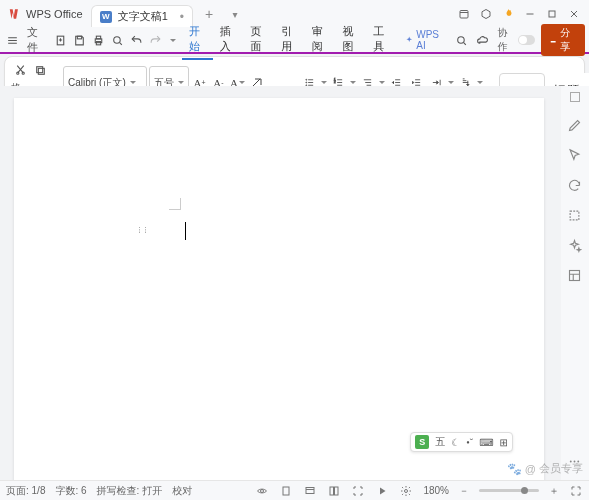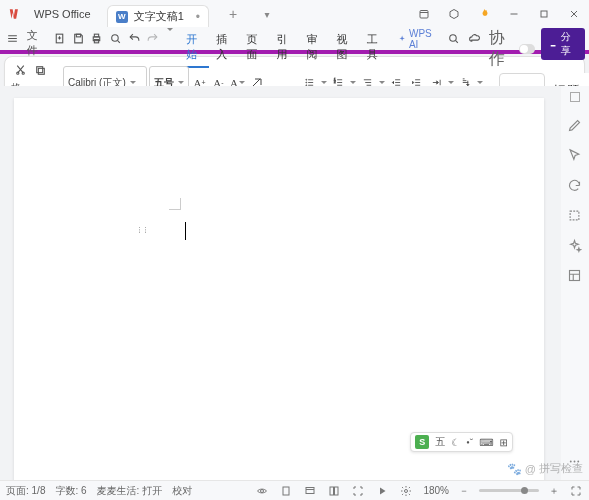--- a/index.html
+++ b/index.html
@@ -1,58 +1,58 @@
 <!DOCTYPE html>
 <html><head>
 <meta charset="utf-8">
 <style>
 * { margin:0; padding:0; box-sizing:border-box; font-family:"Microsoft YaHei","PingFang SC",Arial,sans-serif; }
 body { width:589px; height:500px; background:#f2f3f5; overflow:hidden; font-size:11px; color:#333; position:relative; }
 .spacer { flex:1; }
 
 
-.titlebar { height:28px; background:#f7f8fa; display:flex; align-items:center; padding:0 4px; gap:8px; }
+.titlebar { height:28px; background:#f7f8fa; display:flex; align-items:center; padding:0 4px; gap:0; }
 .app-logo { width:14px; height:14px; margin:0 4px 0 4px; }
 .app-name { font-size:11px; color:#444; margin-right:8px; }
 .tab { height:22px; background:#fff; border-radius:6px 6px 0 0; display:flex; align-items:center; padding:0 8px; gap:6px; border:1px solid #e0e0e0; border-bottom:none; margin-top:4px;}
 .tab .doc-icon { width:12px; height:12px; background:#4a7ec8; border-radius:2px; display:flex; align-items:center; justify-content:center; color:#fff; font-size:8px; font-weight:bold;}
 .tab .close { font-size:12px; color:#999; margin-left:6px;}
 .newtab { width:20px; text-align:center; color:#888; font-size:14px; margin-left:6px;}
 .win-btn { width:22px; height:22px; display:flex; align-items:center; justify-content:center; color:#666; }
 .win-btn svg{width:12px;height:12px;}
 .flame{color:#f5a623;}
 
 
-.menubar { height:26px; background:#f7f8fa; display:flex; align-items:flex-start; padding:0 4px; gap:2px; border-bottom:4px solid #a21caf;}
+.menubar { height:26px; background:#f7f8fa; display:flex; align-items:center; padding:0 4px; gap:2px; border-bottom:2px solid #a21caf;}
 .mb-btn { width:20px; height:20px; display:flex; align-items:center; justify-content:center; color:#555;}
 .mb-btn svg{width:13px;height:13px;}
 .mb-label{font-size:11px;color:#555;padding:0 4px;}
 .menu-tabs{display:flex;gap:0;}
 .menu-tab{padding:4px 7px;font-size:11px;color:#333;cursor:pointer;}
 .menu-tab.active{color:#2e77d0;border-bottom:2px solid #2e77d0;font-weight:500;}
 .ai-label{display:flex;align-items:center;gap:3px;font-size:10px;color:#5b7fd6;padding:0 6px;}
 .ai-label svg{width:10px;height:10px;}
-.collab{display:flex;align-items:center;gap:4px;font-size:16px;color:#666;padding:0 4px;}
+.collab{display:flex;align-items:center;gap:4px;font-size:10px;color:#666;padding:0 4px;}
 .toggle{width:20px;height:10px;border-radius:5px;background:#ddd;position:relative;}
 .toggle:after{content:"";position:absolute;width:8px;height:8px;background:#fff;border-radius:50%;top:1px;left:1px;}
-.share-btn{background:#4c1d95;color:#fff;font-size:10px;padding:2px 8px;border-radius:3px;display:flex;align-items:center;gap:3px;}
+.share-btn{background:#c2410c;color:#fff;font-size:10px;padding:2px 8px;border-radius:3px;display:flex;align-items:center;gap:3px;}
 
 
 .ribbon{background:#fff;border:1px solid #e0e0e0;border-radius:8px;margin:2px 4px 4px 4px;padding:4px 6px;display:flex;align-items:center;gap:4px;box-shadow:0 1px 2px rgba(0,0,0,.04);}
 .ribbon-col{display:flex;flex-direction:column;gap:2px;}
 .ribbon-row{display:flex;align-items:center;gap:2px;}
 .ico{width:18px;height:18px;display:flex;align-items:center;justify-content:center;color:#555;border-radius:3px;}
 .ico svg{width:13px;height:13px;}
 .ico.sm svg{width:11px;height:11px;}
 .caret{display:inline-block;border-top:3px solid #888;border-left:3px solid transparent;border-right:3px solid transparent;margin-left:1px;}
 .smalltxt{font-size:10px;color:#555;}
 .sep{width:1px;height:34px;background:#e6e6e6;margin:0 3px;}
 .combo{height:18px;border:1px solid #d0d0d0;border-radius:3px;display:flex;align-items:center;padding:16px 4px;font-size:10px;color:#444;gap:3px;background:#fff;}
 .combo.font{width:84px;}
-.combo.size{width:40px;font-weight:bold;}
+.combo.size{width:40px;}
 .fmtbtn{width:17px;height:17px;display:flex;align-items:center;justify-content:center;font-size:11px;color:#444;font-family:Georgia,serif;border-radius:2px;}
 .fmtbtn svg{width:12px;height:12px;}
 .hl{border-bottom:2px solid #ffd54f;}
 .fc{border-bottom:2px solid #e53935;}
 .style-card{min-width:46px;height:38px;border:1px solid #d8d8d8;border-radius:4px;display:flex;align-items:center;justify-content:center;font-size:12px;color:#333;background:#fff;}
 .style-card.h1{font-size:14px;color:#333;font-weight:500;border:none;}
 
 
 .docwrap{position:absolute;top:86px;left:0;right:28px;bottom:20px;background:#f2f3f5;overflow:hidden;}
 .page{position:absolute;left:14px;top:12px;width:530px;height:420px;background:#fff;box-shadow:0 1px 3px rgba(0,0,0,.12);}
@@ -431,21 +431,21 @@
   <div class="sico" style="margin-top:auto;margin-bottom:10px;"><svg viewBox="0 0 24 24" fill="currentColor">
         <circle cx="6" cy="12" r="1.5"></circle>
         <circle cx="12" cy="12" r="1.5"></circle>
         <circle cx="18" cy="12" r="1.5"></circle>
       </svg></div>
 </div>
 
 <div class="statusbar">
   <span>页面: 1/8</span>
   <span>字数: 6</span>
-  <span>麦麦生活: 打开</span>
+  <span>拼写检查: 打开</span>
   <span>校对</span>
   <div class="spacer"></div>
   <div class="sb-ico">
       <svg viewBox="0 0 24 24" fill="none" stroke="currentColor" stroke-width="2">
         <circle cx="12" cy="12" r="3"></circle>
         <path d="M3 12c3-5 15-5 18 0-3 5-15 5-18 0z"></path>
       </svg>
     </div>
   <div class="sb-ico">
       <svg viewBox="0 0 24 24" fill="none" stroke="currentColor" stroke-width="2">
@@ -485,14 +485,14 @@
   <div class="zoom-slider"></div>
   <span>＋</span>
   <div class="sb-ico">
       <svg viewBox="0 0 24 24" fill="none" stroke="currentColor" stroke-width="2">
         <path d="M4 9V4h5M20 9V4h-5M4 15v5h5M20 15v5h-5"></path>
       </svg>
     </div>
 </div>
 
 <div class="watermark">
-  <span class="paw">🐾</span>@<span>拼写检查</span>
+  <span class="paw">🐾</span>@<span>会员专享</span>
 </div>
 
 </body></html>

